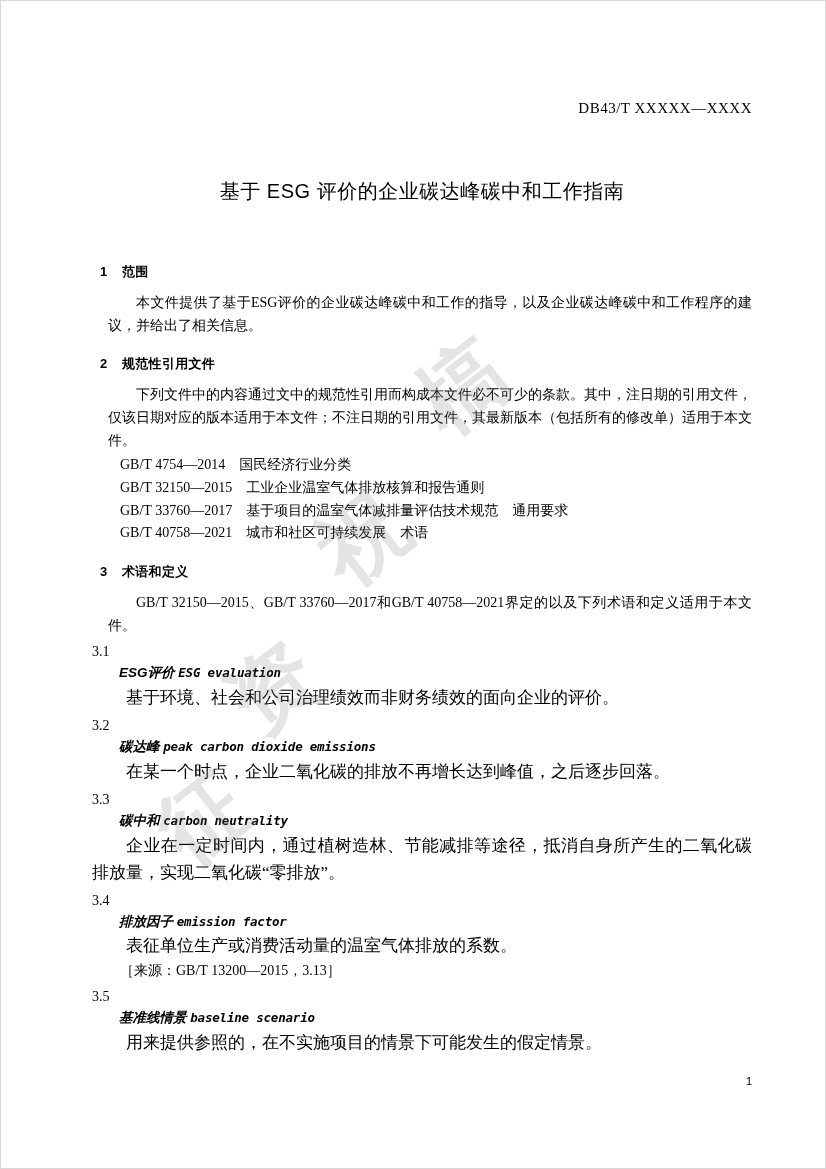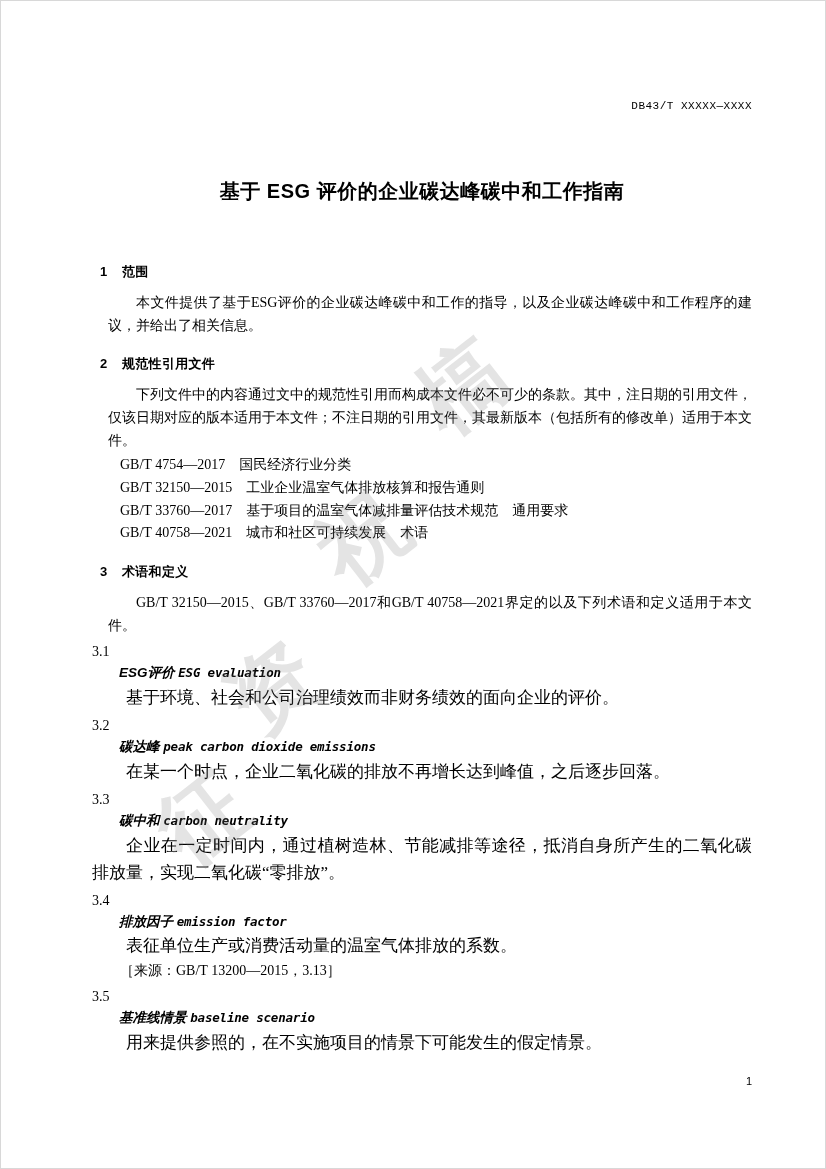--- a/index.html
+++ b/index.html
@@ -33,34 +33,34 @@
     left: 92px;
     top: 0;
     width: 660px;
     height: 1169px;
   }
   
   .header {
     position: absolute;
     top: 100px;
     right: 0;
-    font-family: Liberation Mono, monospace;
-    font-size: 11px;
+    font-family: Liberation Serif, serif;
+    font-size: 15px;
     letter-spacing: 0.5px;
     color: #000;
   }
   
   .doc-title {
     position: absolute;
     top: 178px;
     left: 0;
     width: 660px;
     text-align: center;
     font-family: "Liberation Sans", sans-serif;
-    font-weight: bold;
+    font-weight: normal;
     font-size: 20px;
     letter-spacing: 0.5px;
   }
   
   .body-flow {
     position: absolute;
     top: 245px;
     left: 0;
     width: 660px;
   }
@@ -181,21 +181,21 @@
 
       <div class="sec-head">
         <span class="num">1</span><span>范围</span>
       </div>
       <p class="para">本文件提供了基于ESG评价的企业碳达峰碳中和工作的指导，以及企业碳达峰碳中和工作程序的建议，并给出了相关信息。</p>
 
       <div class="sec-head">
         <span class="num">2</span><span>规范性引用文件</span>
       </div>
       <p class="para">下列文件中的内容通过文中的规范性引用而构成本文件必不可少的条款。其中，注日期的引用文件，仅该日期对应的版本适用于本文件；不注日期的引用文件，其最新版本（包括所有的修改单）适用于本文件。</p>
-      <p class="ref-line">GB/T 4754—2017　国民经济行业分类</p>
+      <p class="ref-line">GB/T 4754—2014　国民经济行业分类</p>
       <p class="ref-line">GB/T 32150—2015　工业企业温室气体排放核算和报告通则</p>
       <p class="ref-line">GB/T 33760—2017　基于项目的温室气体减排量评估技术规范　通用要求</p>
       <p class="ref-line">GB/T 40758—2021　城市和社区可持续发展　术语</p>
 
       <div class="sec-head">
         <span class="num">3</span><span>术语和定义</span>
       </div>
       <p class="para">GB/T 32150—2015、GB/T 33760—2017和GB/T 40758—2021界定的以及下列术语和定义适用于本文件。</p>
 
       <p class="term-num">3.1</p>

